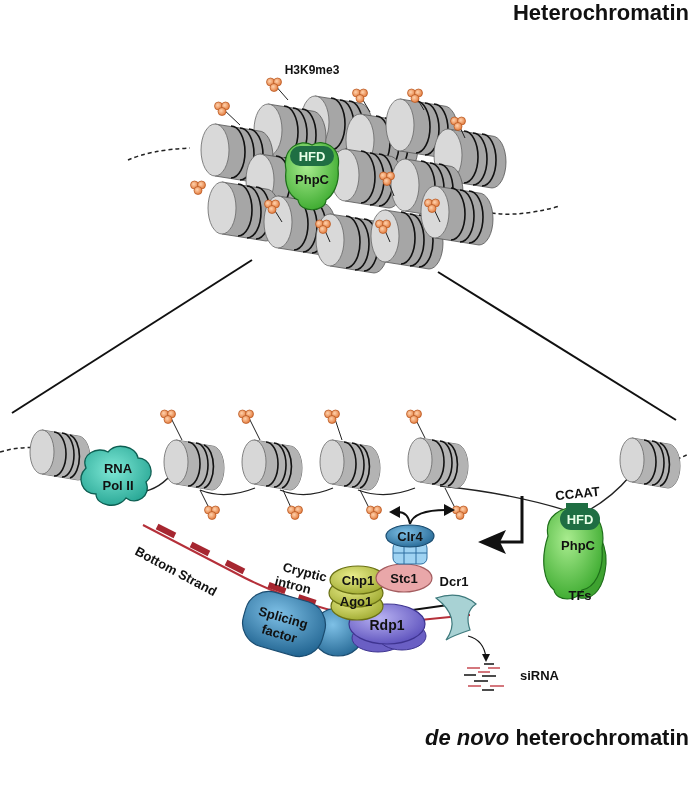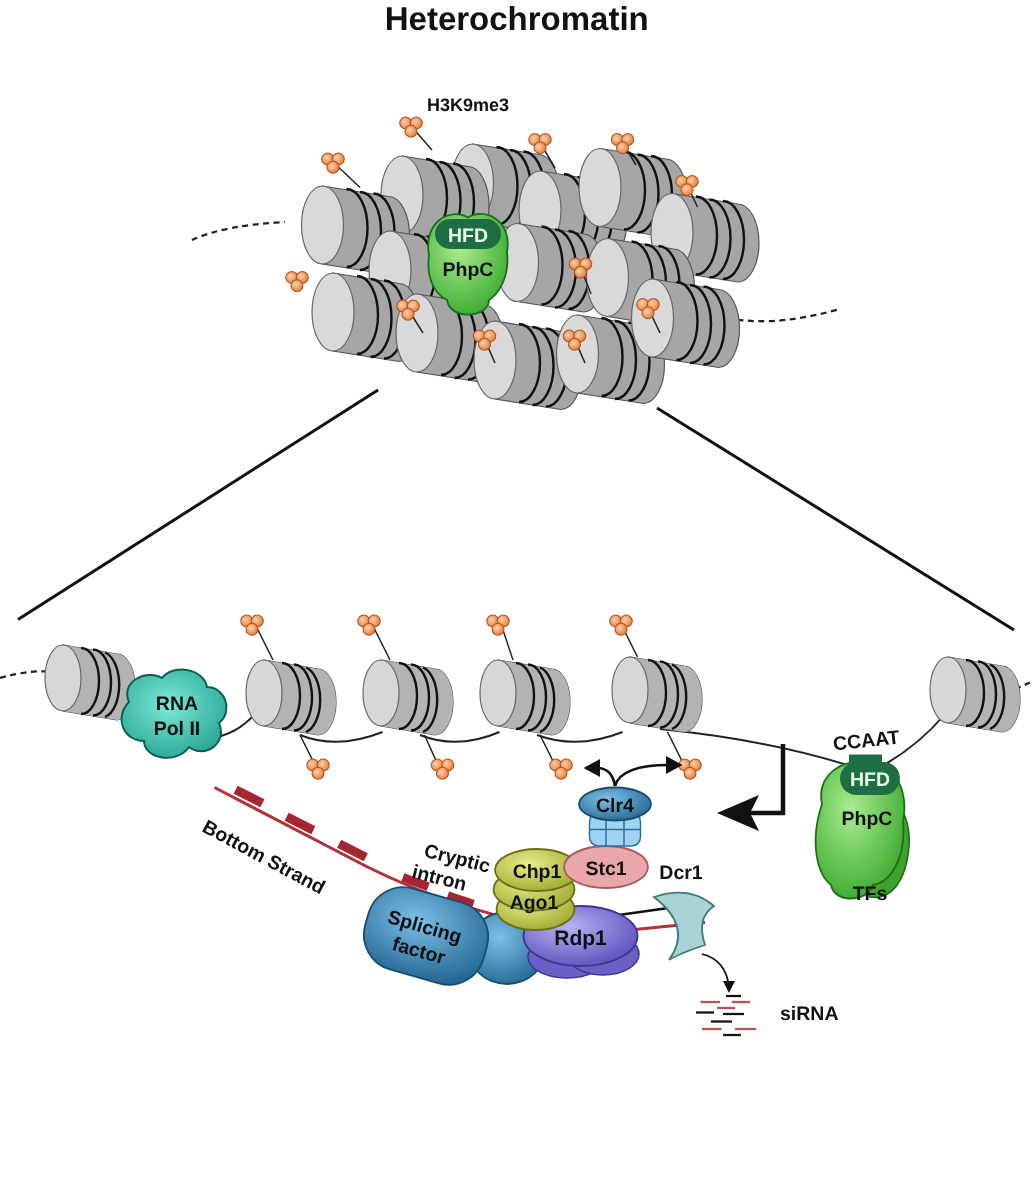--- a/index.html
+++ b/index.html
@@ -1,20 +1,20 @@
 <!DOCTYPE html>
 <html><head>
 <meta charset="utf-8">
 <style>
   html, body { margin: 0; padding: 0; background: #ffffff; }
   body { width: 689px; height: 786px; position: relative; overflow: hidden;
          font-family: "Liberation Sans", sans-serif; }
   #fig { position: absolute; left: 0; top: 0; }
   .lbl { font-family: "Liberation Sans", sans-serif; font-weight: bold; fill: #111; }
-  .title { position: absolute; left: 0; width: 689px; text-align: center; font-weight: bold;
+  .title { position: absolute; left: 0; width: 689px; text-align: right; font-weight: bold;
            color: #111; font-family: "Liberation Sans", sans-serif; }
   #t1 { top: 0px; font-size: 22px; }
   #t2 { top: 724px; font-size: 22px; line-height: 28px; }
   #t2 i { font-style: italic; }
 </style>
 </head>
 <body>
 
 <div class="title" id="t1">Heterochromatin</div>
 
@@ -246,13 +246,14 @@
       <rect x="566" y="503" width="22" height="6" fill="#1f6e43"></rect>
       <text class="lbl" x="580" y="524" text-anchor="middle" font-size="13" style="fill:#e8ffe8">HFD</text>
       <text class="lbl" x="578" y="550" text-anchor="middle" font-size="13">PhpC</text>
       <text class="lbl" x="580" y="600" text-anchor="middle" font-size="13">TFs</text>
       <text class="lbl" x="578" y="498" text-anchor="middle" font-size="13" transform="rotate(-6 578 498)">CCAAT</text>
     </g>
   </g>
 </svg>
 
 <div class="title" id="t2">
+  <div><i>de novo</i><span> heterochromatin</span></div>
 </div>
 
 </body></html>

